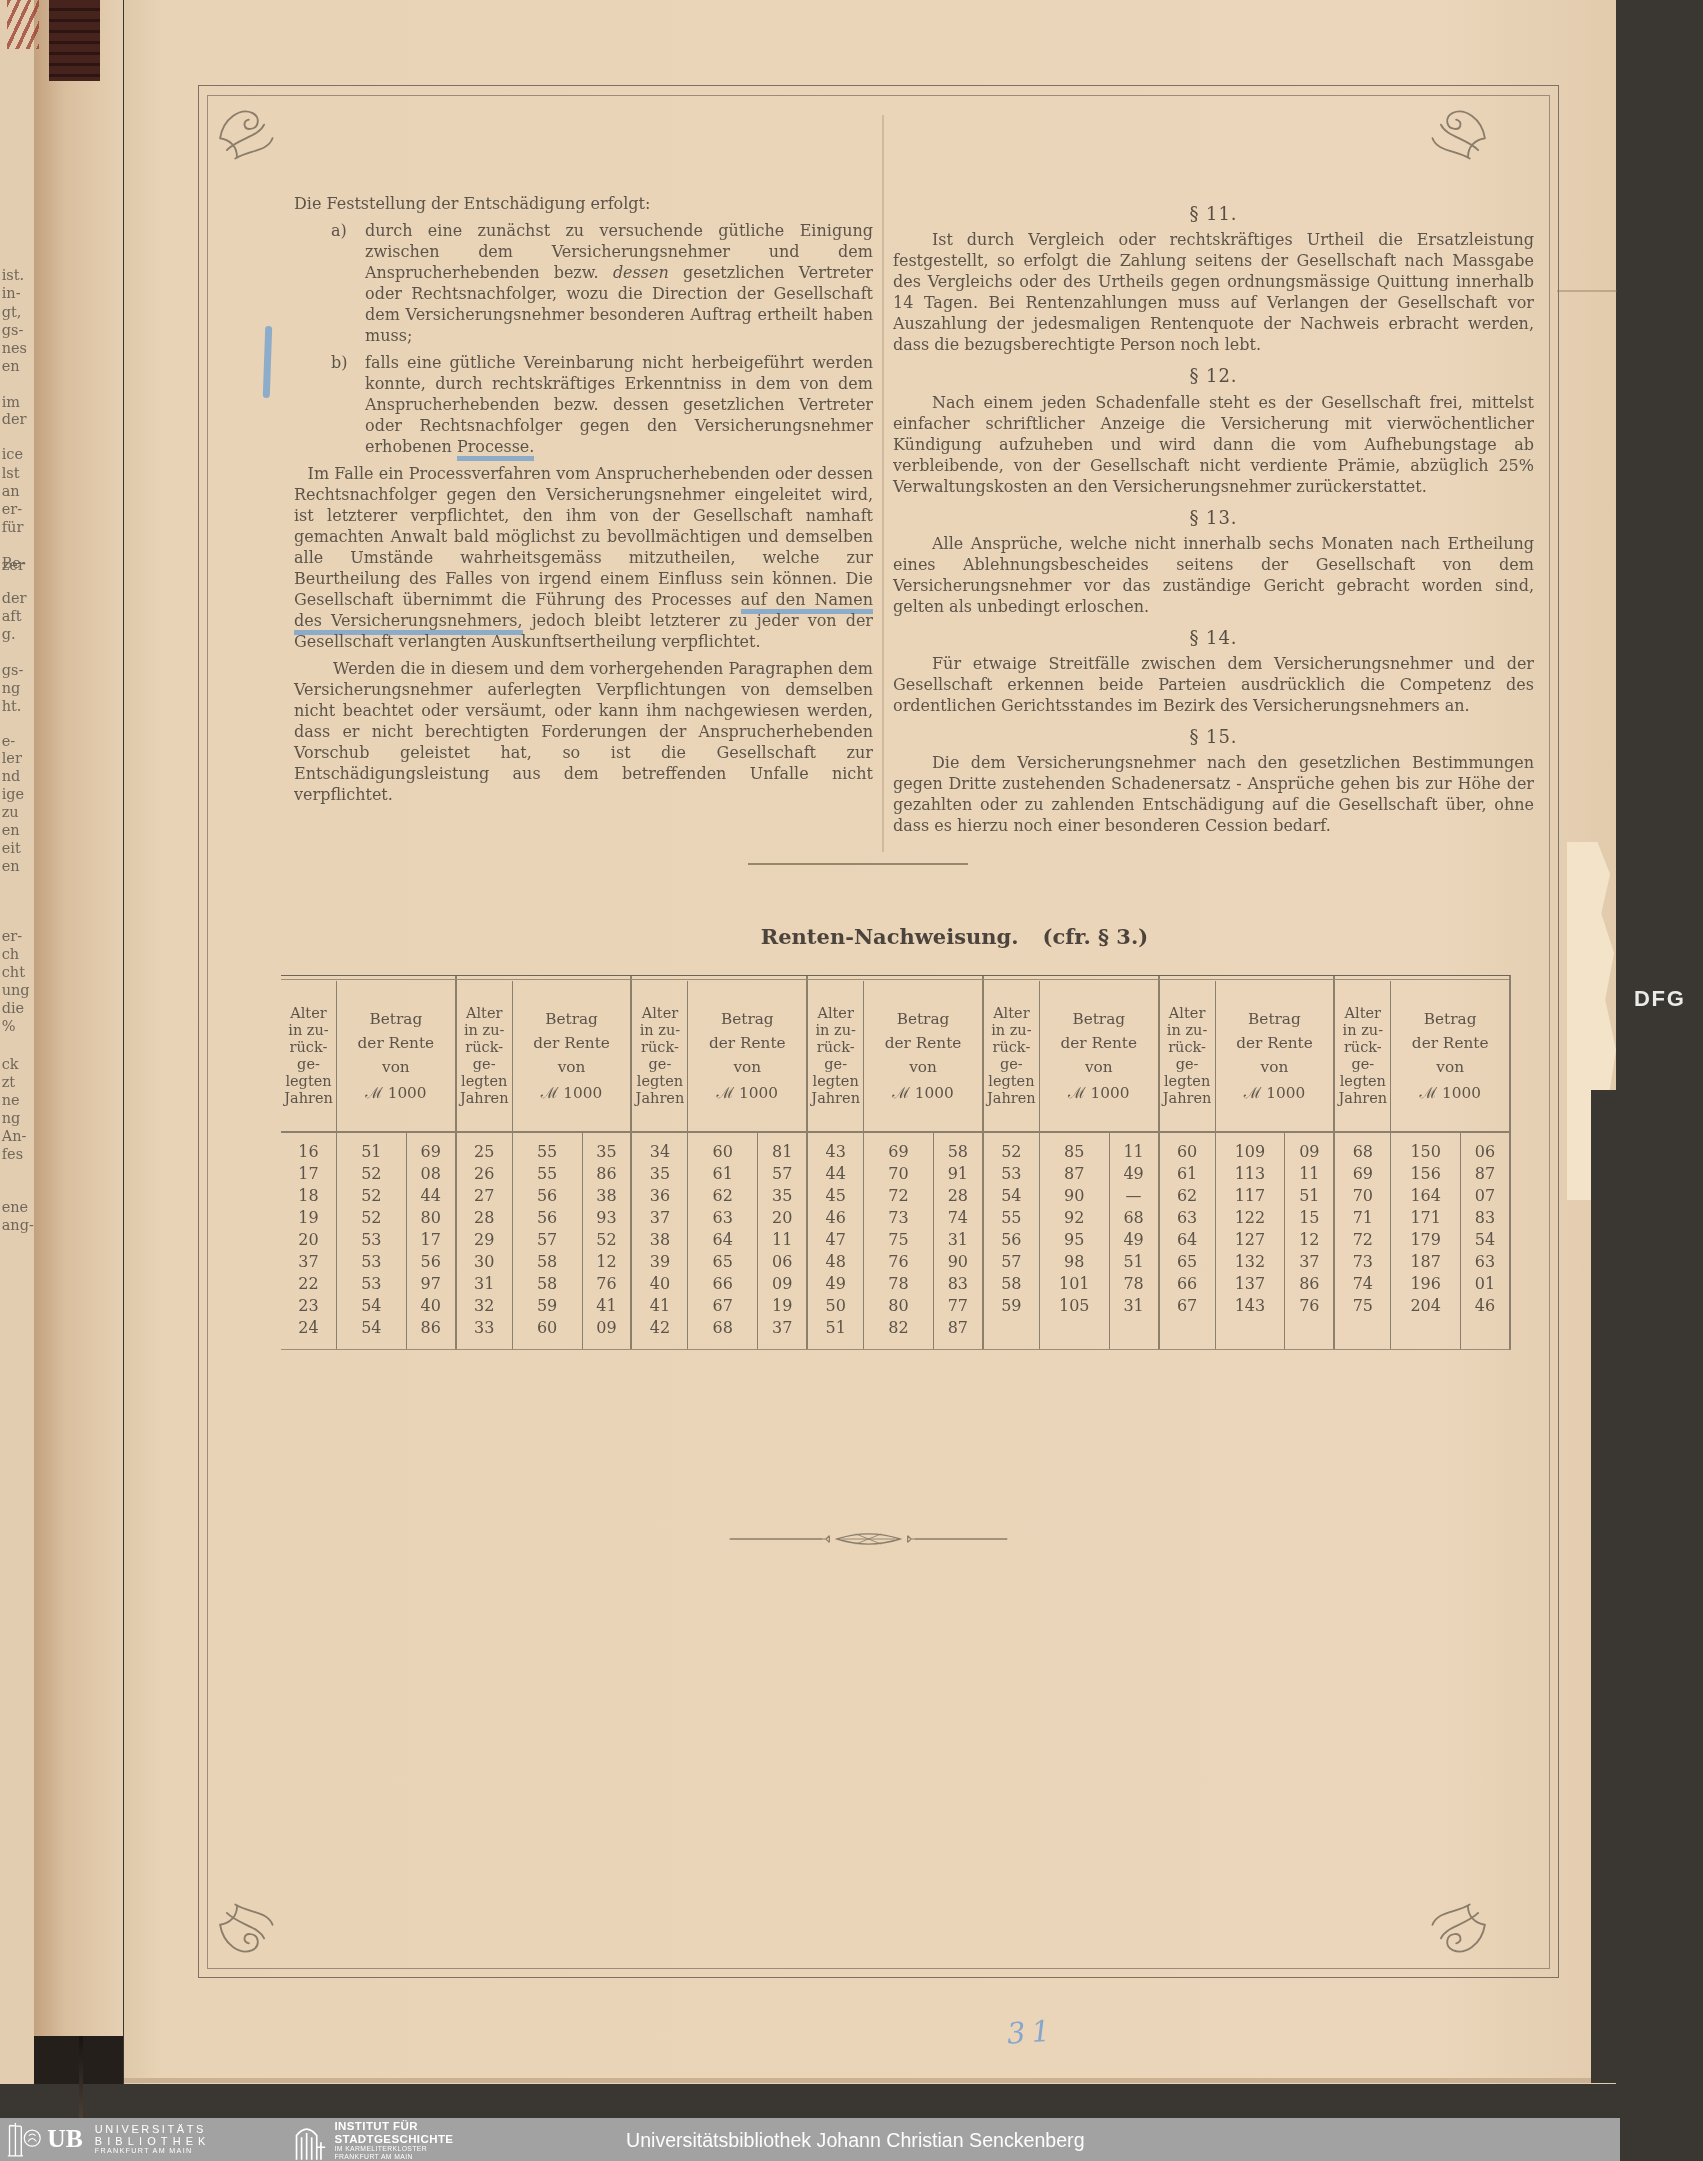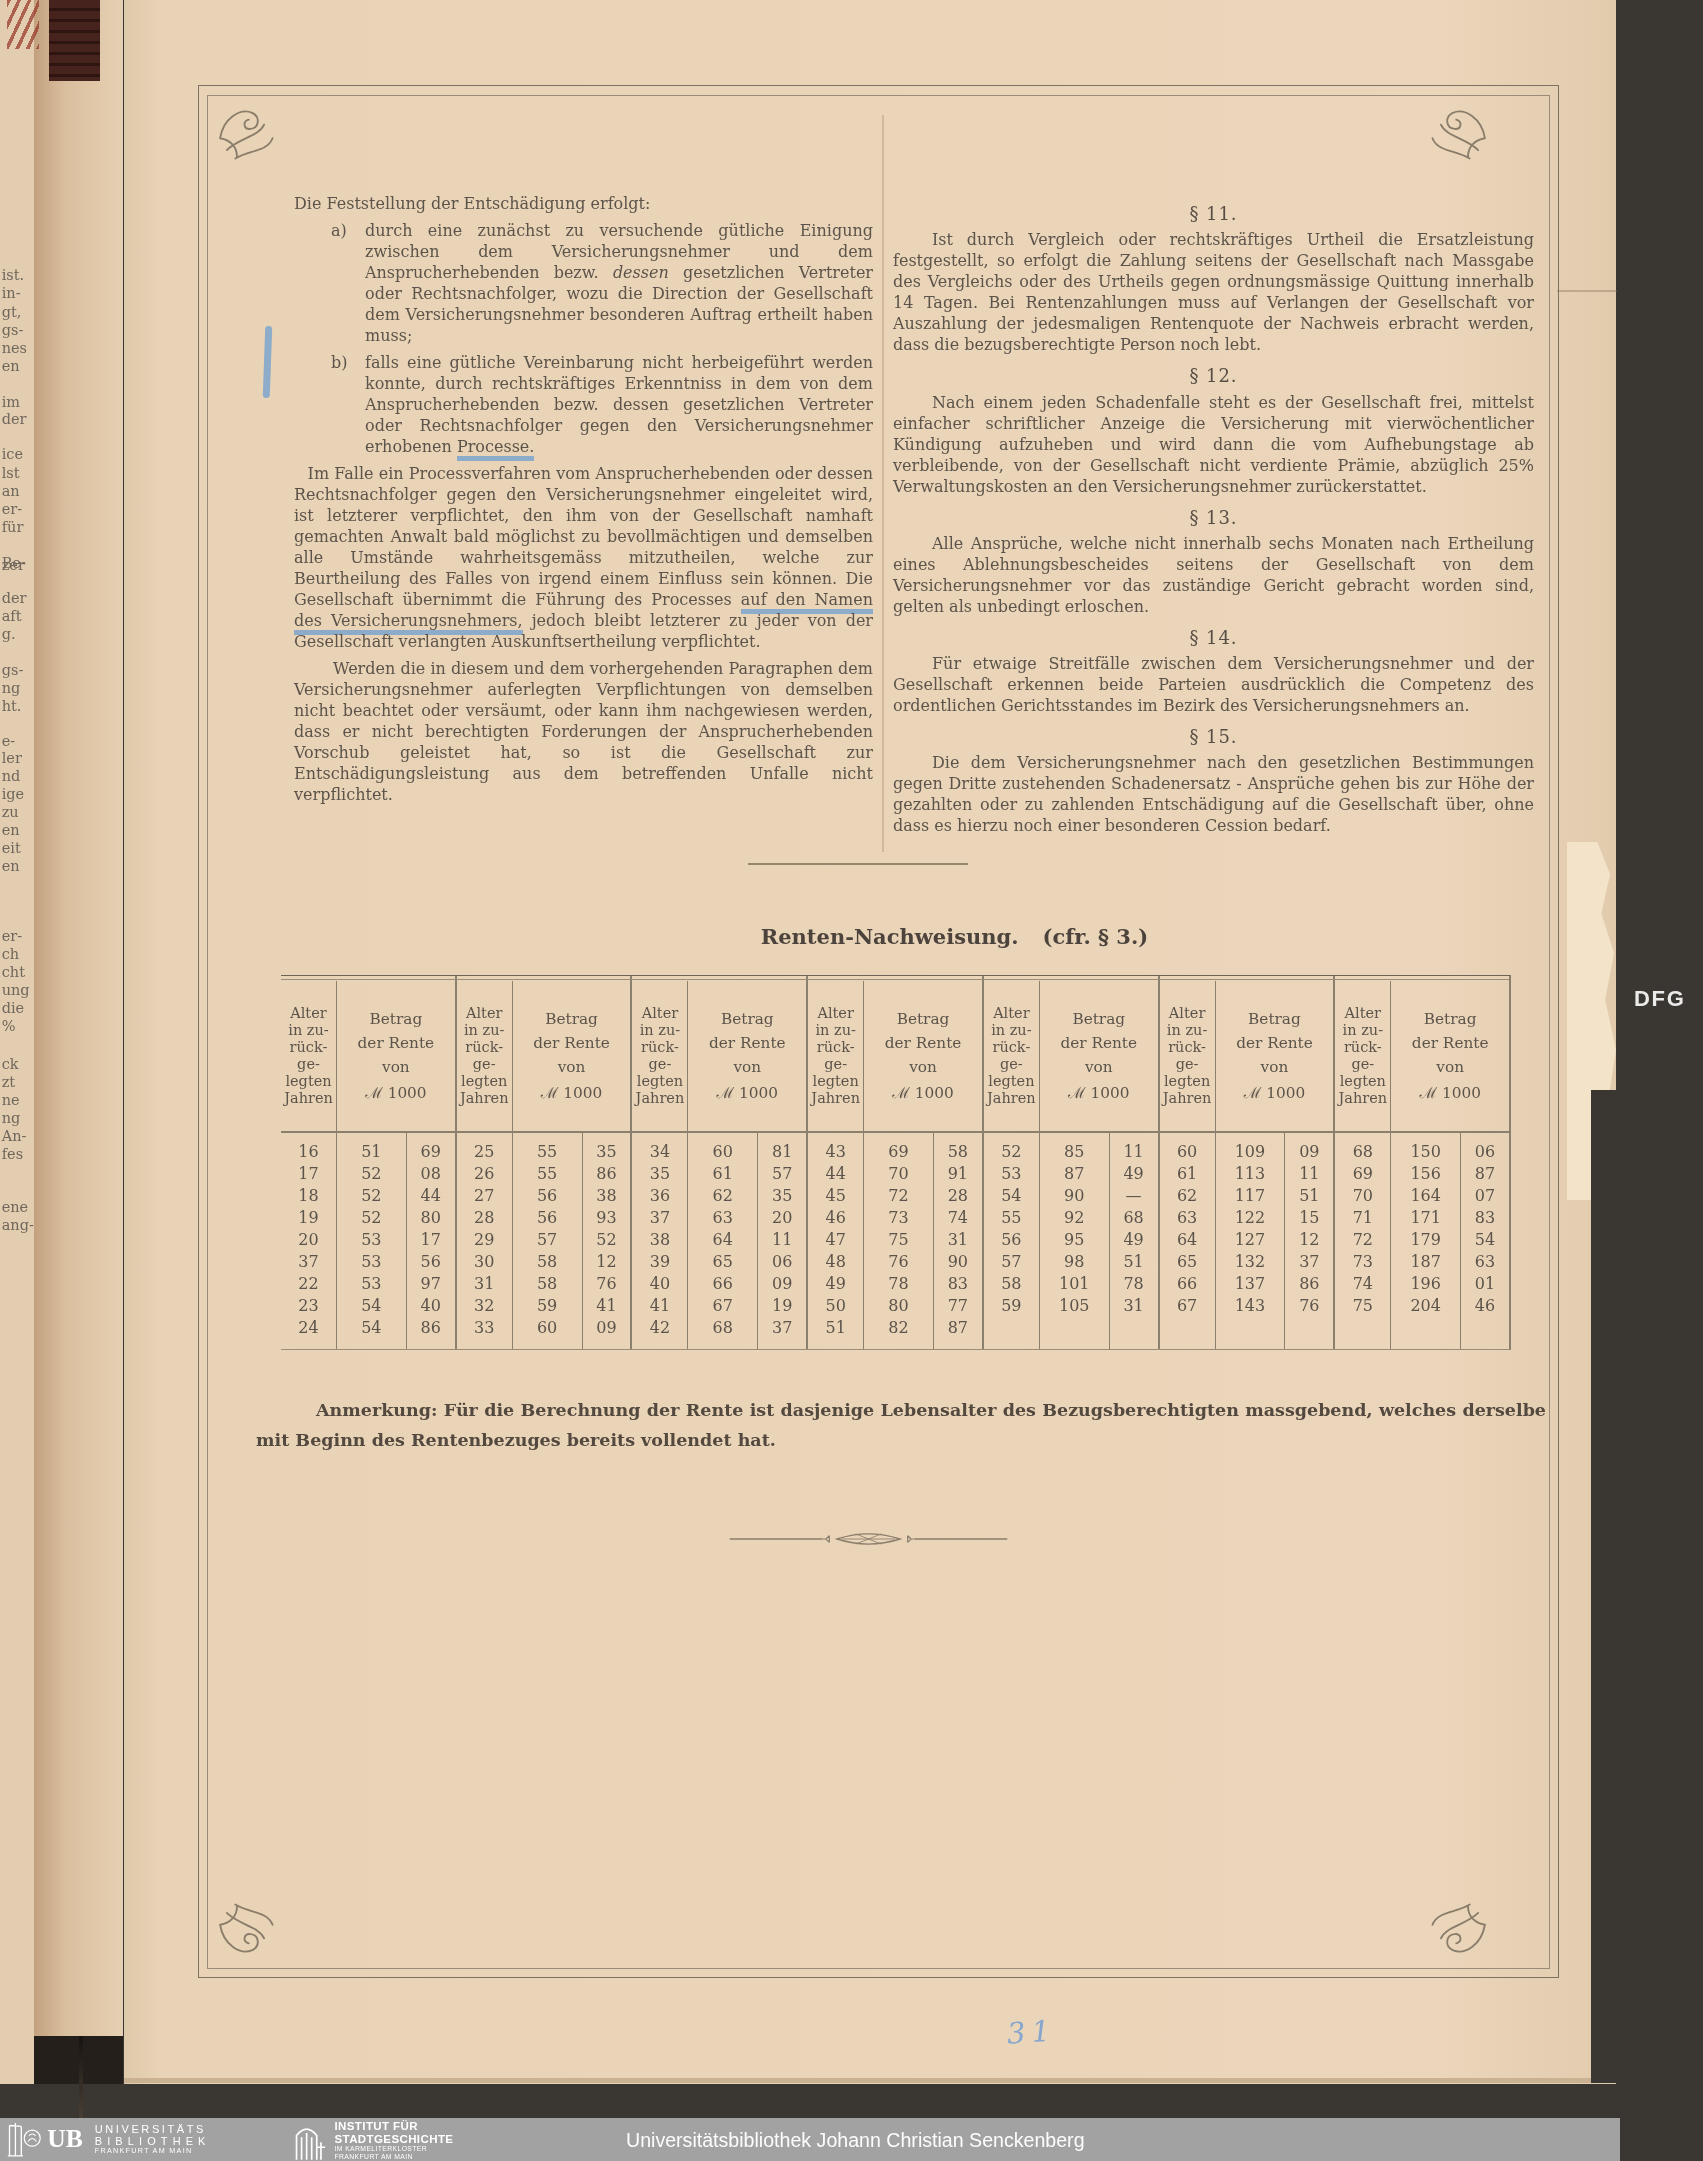--- a/index.html
+++ b/index.html
@@ -664,21 +664,20 @@
           </div>
           <div class="trow">
             <span class="cell-age"></span>
             <span class="cell-mark"></span>
             <span class="cell-pf"></span>
           </div>
         </div>
       </div>
     </div>
 
-  <p class="note"><span>Anmerkung:</span><span> Für die Berechnung der Rente ist dasjenige Lebensalter des Bezugsberechtigten massgebend, welches derselbe mit Beginn des Rentenbezuges bereits vollendet hat.</span></p>
 
   <svg class="ornament" width="281" height="24" viewBox="0 0 330 28">
     <line x1="2" y1="14" x2="110" y2="14" stroke="#8a7d6a" stroke-width="1.6"></line>
     <line x1="220" y1="14" x2="328" y2="14" stroke="#8a7d6a" stroke-width="1.6"></line>
     <path d="M128,14 Q165,2 202,14 Q165,26 128,14 Z" fill="none" stroke="#8a7d6a" stroke-width="1.6"></path>
     <path d="M134,14 L196,14 M150,8 L180,20 M150,20 L180,8" stroke="#8a7d6a" stroke-width="1"></path>
     <path d="M115,14 l4,-4 m-4,4 l4,4 m-4,-4 l-6,0 M119,10 l0,8" stroke="#8a7d6a" stroke-width="1.4" fill="none"></path>
     <path d="M215,14 l-4,-4 m4,4 l-4,4 m4,-4 l6,0 M211,10 l0,8" stroke="#8a7d6a" stroke-width="1.4" fill="none"></path>
   </svg>
 

